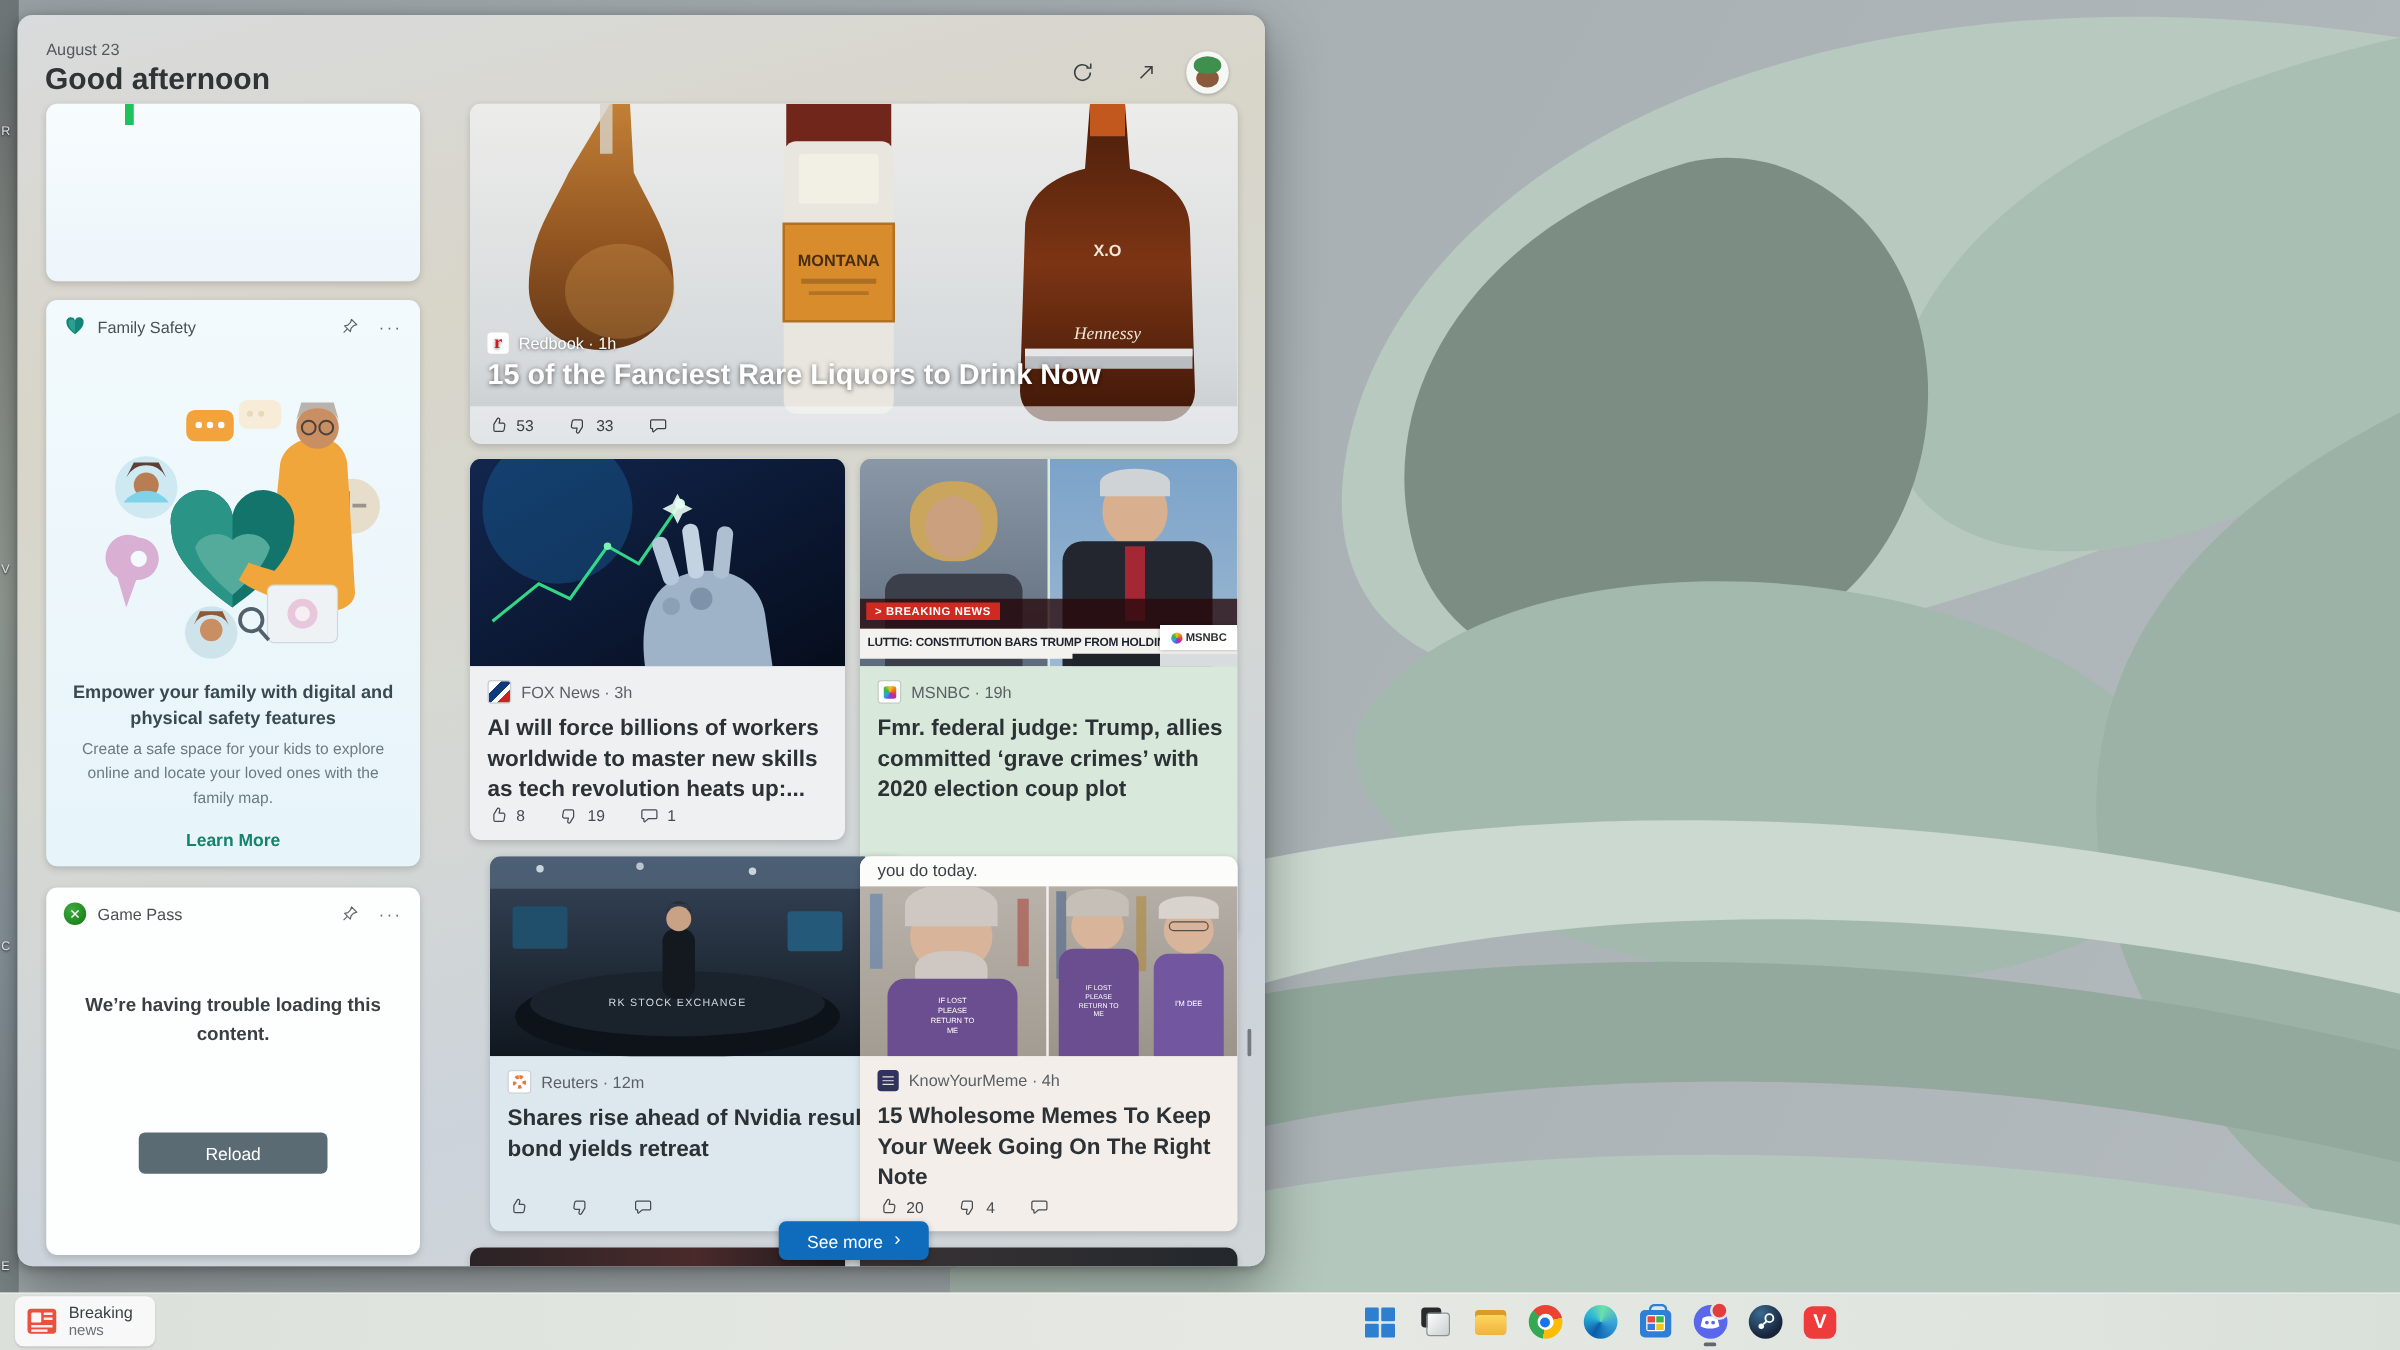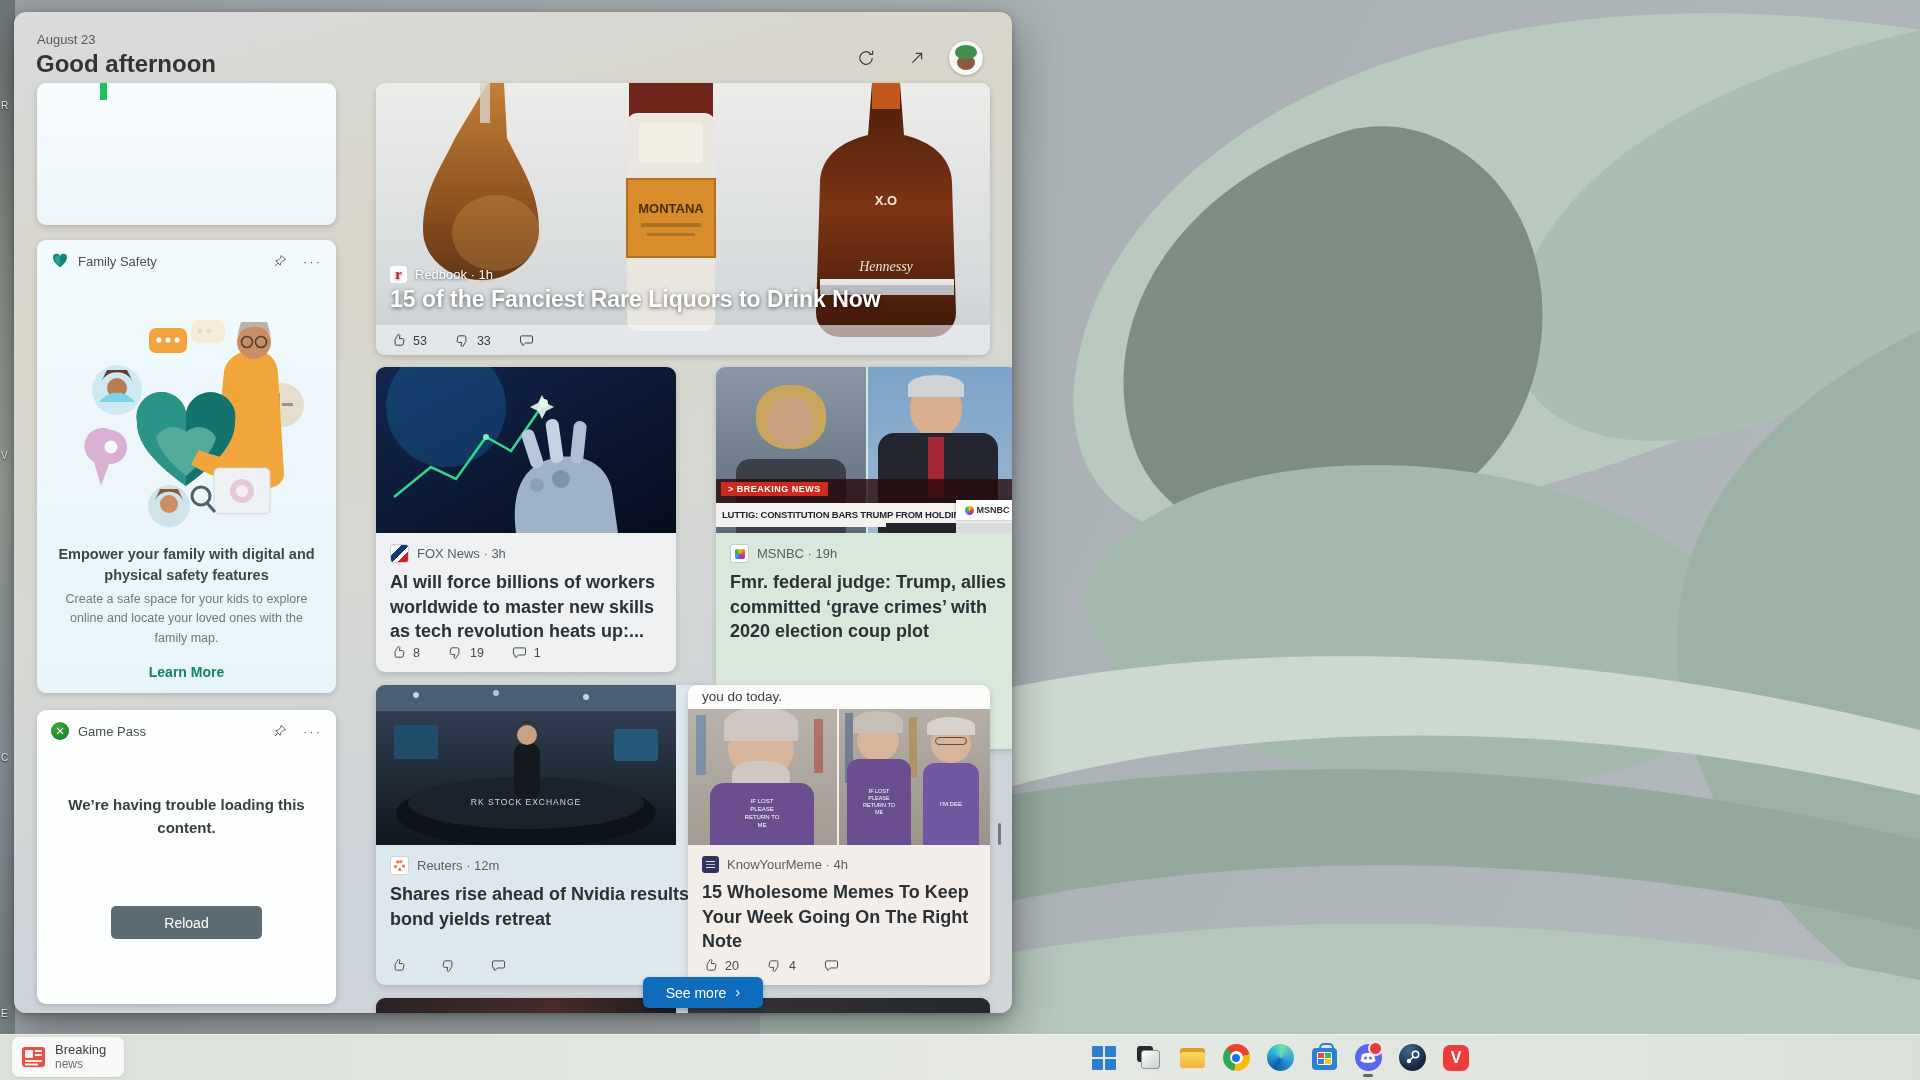--- a/index.html
+++ b/index.html
@@ -32,21 +32,21 @@
   .card-body{position:absolute;left:0;right:0;padding:11px 6px 0 14px;}
   .reactions{position:absolute;left:14px;bottom:11px;display:flex;gap:27px;align-items:center;color:#474b4e;font-size:12.5px;}
   .rx{display:flex;align-items:center;gap:6px;cursor:pointer;margin-top:36px;}
   .ric{width:17px;height:17px;}
   
   .hero-meta{position:absolute;left:14px;top:183px;display:flex;gap:8px;align-items:center;color:#fff;font-size:13px;text-shadow:0 1px 3px rgba(0,0,0,.55);}
   .hero-title{position:absolute;left:14px;top:203px;color:#fff;font-size:23px;font-weight:600;text-shadow:0 1px 4px rgba(0,0,0,.6);}
   .hero-strip{position:absolute;left:0;right:0;bottom:0;height:30px;background:rgba(244,246,247,.62);}
   .hero-rx{position:absolute;left:14px;bottom:6px;display:flex;gap:27px;align-items:center;color:#3c4043;font-size:12.5px;}
   .seemore{position:absolute;left:609px;top:965px;width:120px;height:31px;border-radius:6px;background:#0f6cbd;
-    display:flex;align-items:center;justify-content:center;gap:9px;color:#fff;font-size:14px;cursor:pointer;box-shadow:0 2px 5px rgba(0,0,0,.25);margin-left:20px;}
+    display:flex;align-items:center;justify-content:center;gap:9px;color:#fff;font-size:14px;cursor:pointer;box-shadow:0 2px 5px rgba(0,0,0,.25);}
   .scrollthumb{position:absolute;left:984px;top:811px;width:3px;height:22px;border-radius:2px;background:#73797c;cursor:pointer;}
   
   .fs-head{top:304px;font-size:14.5px;font-weight:600;color:#394a50;line-height:1.45;}
   .fs-body{top:350px;font-size:12.5px;color:#6d7a80;line-height:1.55;}
   .fs-link{top:424px;font-size:14px;font-weight:600;color:#15836c;cursor:pointer;}
   .gp-head{top:84px;font-size:15px;font-weight:600;color:#3a3f42;line-height:1.5;}
   .gp-body{top:140px;font-size:12.5px;color:#5f6569;line-height:1.55;}
   .gp-btn{position:absolute;left:74px;top:196px;width:151px;height:33px;border-radius:5px;background:#5b6b74;
     display:flex;align-items:center;justify-content:center;color:#fff;font-size:14px;cursor:pointer;}
   
@@ -330,21 +330,21 @@
         </span>
       <span class="rx">
           <svg class="ric">
             <use href="#i-comment"></use>
           </svg>
           <span>1</span>
         </span>
     </div>
   </div>
 
-  <div class="card" style="left:702px;top:355px;width:302px;height:382px;background:#d8e8da;">
+  <div class="card" style="left:674px;top:355px;width:302px;height:382px;background:#d8e8da;">
     <div class="abs" style="left:0;top:0;width:302px;height:166px;overflow:hidden;">
       <div class="abs" style="left:0;top:0;width:150px;height:166px;background:linear-gradient(180deg,#8a97a6,#5d6b7a);">
         <span class="abs" style="left:40px;top:18px;width:70px;height:64px;border-radius:45%;background:#c9a55e;"></span>
         <span class="abs" style="left:52px;top:30px;width:46px;height:50px;border-radius:50%;background:#caa07e;"></span>
         <span class="abs" style="left:20px;top:92px;width:110px;height:74px;border-radius:14px 14px 0 0;background:#3a3f4a;"></span>
       </div>
       <div class="abs" style="left:152px;top:0;width:150px;height:166px;background:linear-gradient(180deg,#7ba3c9,#9db8d2);">
         <span class="abs" style="left:42px;top:14px;width:52px;height:56px;border-radius:48%;background:#d8b090;"></span>
         <span class="abs" style="left:40px;top:8px;width:56px;height:22px;border-radius:50% 50% 0 0;background:#cfd3d6;"></span>
         <span class="abs" style="left:10px;top:66px;width:120px;height:100px;border-radius:16px 16px 0 0;background:#23262e;"></span>
@@ -387,21 +387,21 @@
         </span>
       <span class="rx">
           <svg class="ric">
             <use href="#i-comment"></use>
           </svg>
           <span>127</span>
         </span>
     </div>
   </div>
 
-  <div class="card" style="left:362px;top:673px;width:332px;height:300px;background:#dde8ee;text-decoration:underline;">
+  <div class="card" style="left:378px;top:673px;width:332px;height:300px;background:#dde8ee;text-decoration:underline;">
     <svg width="300" height="160" viewBox="0 0 300 160">
       <defs>
           <linearGradient id="rt" x1="0" y1="0" x2="0" y2="1">
             <stop offset="0" stop-color="#37465a"></stop>
             <stop offset="1" stop-color="#10171f"></stop>
           </linearGradient>
         </defs>
       <rect width="300" height="160" fill="url(#rt)"></rect>
       <rect x="0" y="0" width="300" height="26" fill="#556b80" opacity=".7"></rect>
       <circle cx="40" cy="10" r="3" fill="#e8f0f6" opacity=".8"></circle>

